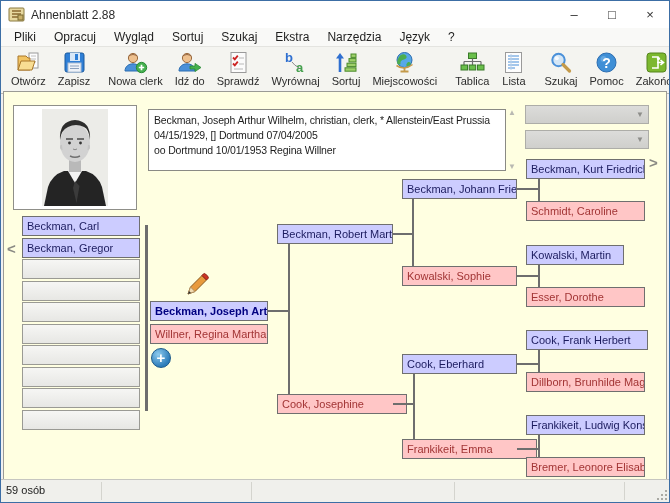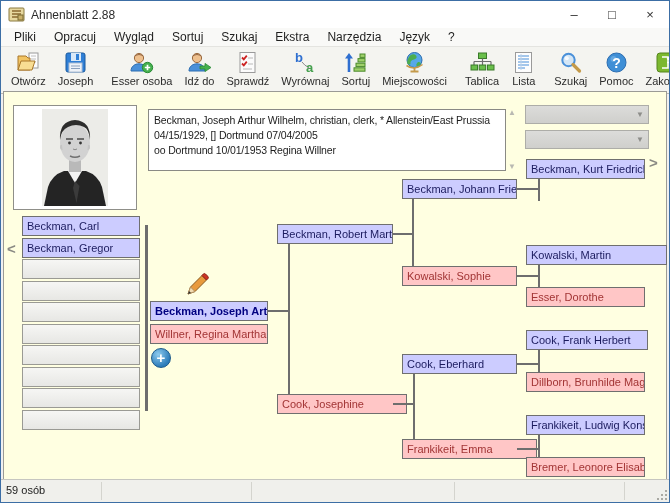--- a/index.html
+++ b/index.html
@@ -98,34 +98,34 @@
     <div class="tb-btn">
       <span class="tb-icon">
           <svg viewBox="0 0 25 25">
             <rect x="3" y="3" width="19" height="19" rx="2" fill="#2f7fd6" stroke="#1a5a9e"></rect>
             <rect x="8" y="3" width="10" height="8" fill="#d8e8f8"></rect>
             <rect x="13" y="4" width="3" height="6" fill="#2f7fd6"></rect>
             <rect x="6" y="13" width="13" height="9" fill="#eef2f8" stroke="#b0c0d4"></rect>
             <path d="M8 16h9M8 18.5h9" stroke="#8aa0bd"></path>
           </svg>
         </span>
-      <span class="tb-label">Joseph</span>
+      <span class="tb-label">Zapisz</span>
     </div>
     <div class="tb-sep"></div>
     <div class="tb-btn">
       <span class="tb-icon">
           <svg viewBox="0 0 25 25">
             <circle cx="10" cy="8" r="4.6" fill="#eec08e" stroke="#9c6b3f"></circle>
             <path d="M5.6 7.2c.6-2.8 8.2-2.8 8.8 0 .3-4-9.1-4-8.8 0z" fill="#7a4a2a"></path>
             <path d="M2 21c0-4.4 3.6-7.2 8-7.2s8 2.8 8 7.2z" fill="#4a90d9" stroke="#2a6cb0"></path>
             <circle cx="18.5" cy="17.5" r="5.2" fill="#45b04e" stroke="#2a8a36"></circle>
             <path d="M18.5 14.8v5.4M15.8 17.5h5.4" stroke="#fff" stroke-width="1.7"></path>
           </svg>
         </span>
-      <span class="tb-label">Esser osoba</span>
+      <span class="tb-label">Nowa clerk</span>
     </div>
     <div class="tb-btn">
       <span class="tb-icon">
           <svg viewBox="0 0 25 25">
             <circle cx="10" cy="8" r="4.6" fill="#eec08e" stroke="#9c6b3f"></circle>
             <path d="M5.6 7.2c.6-2.8 8.2-2.8 8.8 0 .3-4-9.1-4-8.8 0z" fill="#7a4a2a"></path>
             <path d="M2 21c0-4.4 3.6-7.2 8-7.2s8 2.8 8 7.2z" fill="#4a90d9" stroke="#2a6cb0"></path>
             <path d="M13 16h5v-2.6l6 4.1-6 4.1V19h-5z" fill="#45b04e" stroke="#2a8a36" stroke-width="0.8"></path>
           </svg>
         </span>
@@ -303,21 +303,22 @@
 
     <div class="node male" style="left:273px;top:132px;width:116px;">Beckman, Robert Martin</div>
     <div class="node female" style="left:273px;top:302px;width:130px;">Cook, Josephine</div>
 
     <div class="node male" style="left:398px;top:87px;width:115px;">Beckman, Johann Friedri</div>
     <div class="node female" style="left:398px;top:174px;width:115px;">Kowalski, Sophie</div>
     <div class="node male" style="left:398px;top:262px;width:115px;">Cook, Eberhard</div>
     <div class="node female" style="left:398px;top:347px;width:135px;">Frankikeit, Emma</div>
 
     <div class="node male" style="left:522px;top:67px;width:119px;">Beckman, Kurt Friedrich</div>
-    <div class="node male" style="left:522px;top:153px;width:141px;">Kowalski, Martin</div>
+    <div class="node female" style="left:522px;top:109px;width:119px;">Schmidt, Caroline</div>
+    <div class="node male" style="left:522px;top:153px;width:98px;">Kowalski, Martin</div>
     <div class="node female" style="left:522px;top:195px;width:119px;">Esser, Dorothe</div>
     <div class="node male" style="left:522px;top:238px;width:122px;">Cook, Frank Herbert</div>
     <div class="node female" style="left:522px;top:280px;width:119px;">Dillborn, Brunhilde Maga</div>
     <div class="node male" style="left:522px;top:323px;width:119px;">Frankikeit, Ludwig Konsta</div>
     <div class="node female" style="left:522px;top:365px;width:119px;">Bremer, Leonore Elisabet</div>
 
     <div class="line" style="left:264px;top:218px;width:22px;height:2px;"></div>
     <div class="line" style="left:284px;top:152px;width:2px;height:150px;"></div>
     <div class="line" style="left:389px;top:141px;width:21px;height:2px;"></div>
     <div class="line" style="left:408px;top:107px;width:2px;height:67px;"></div>

